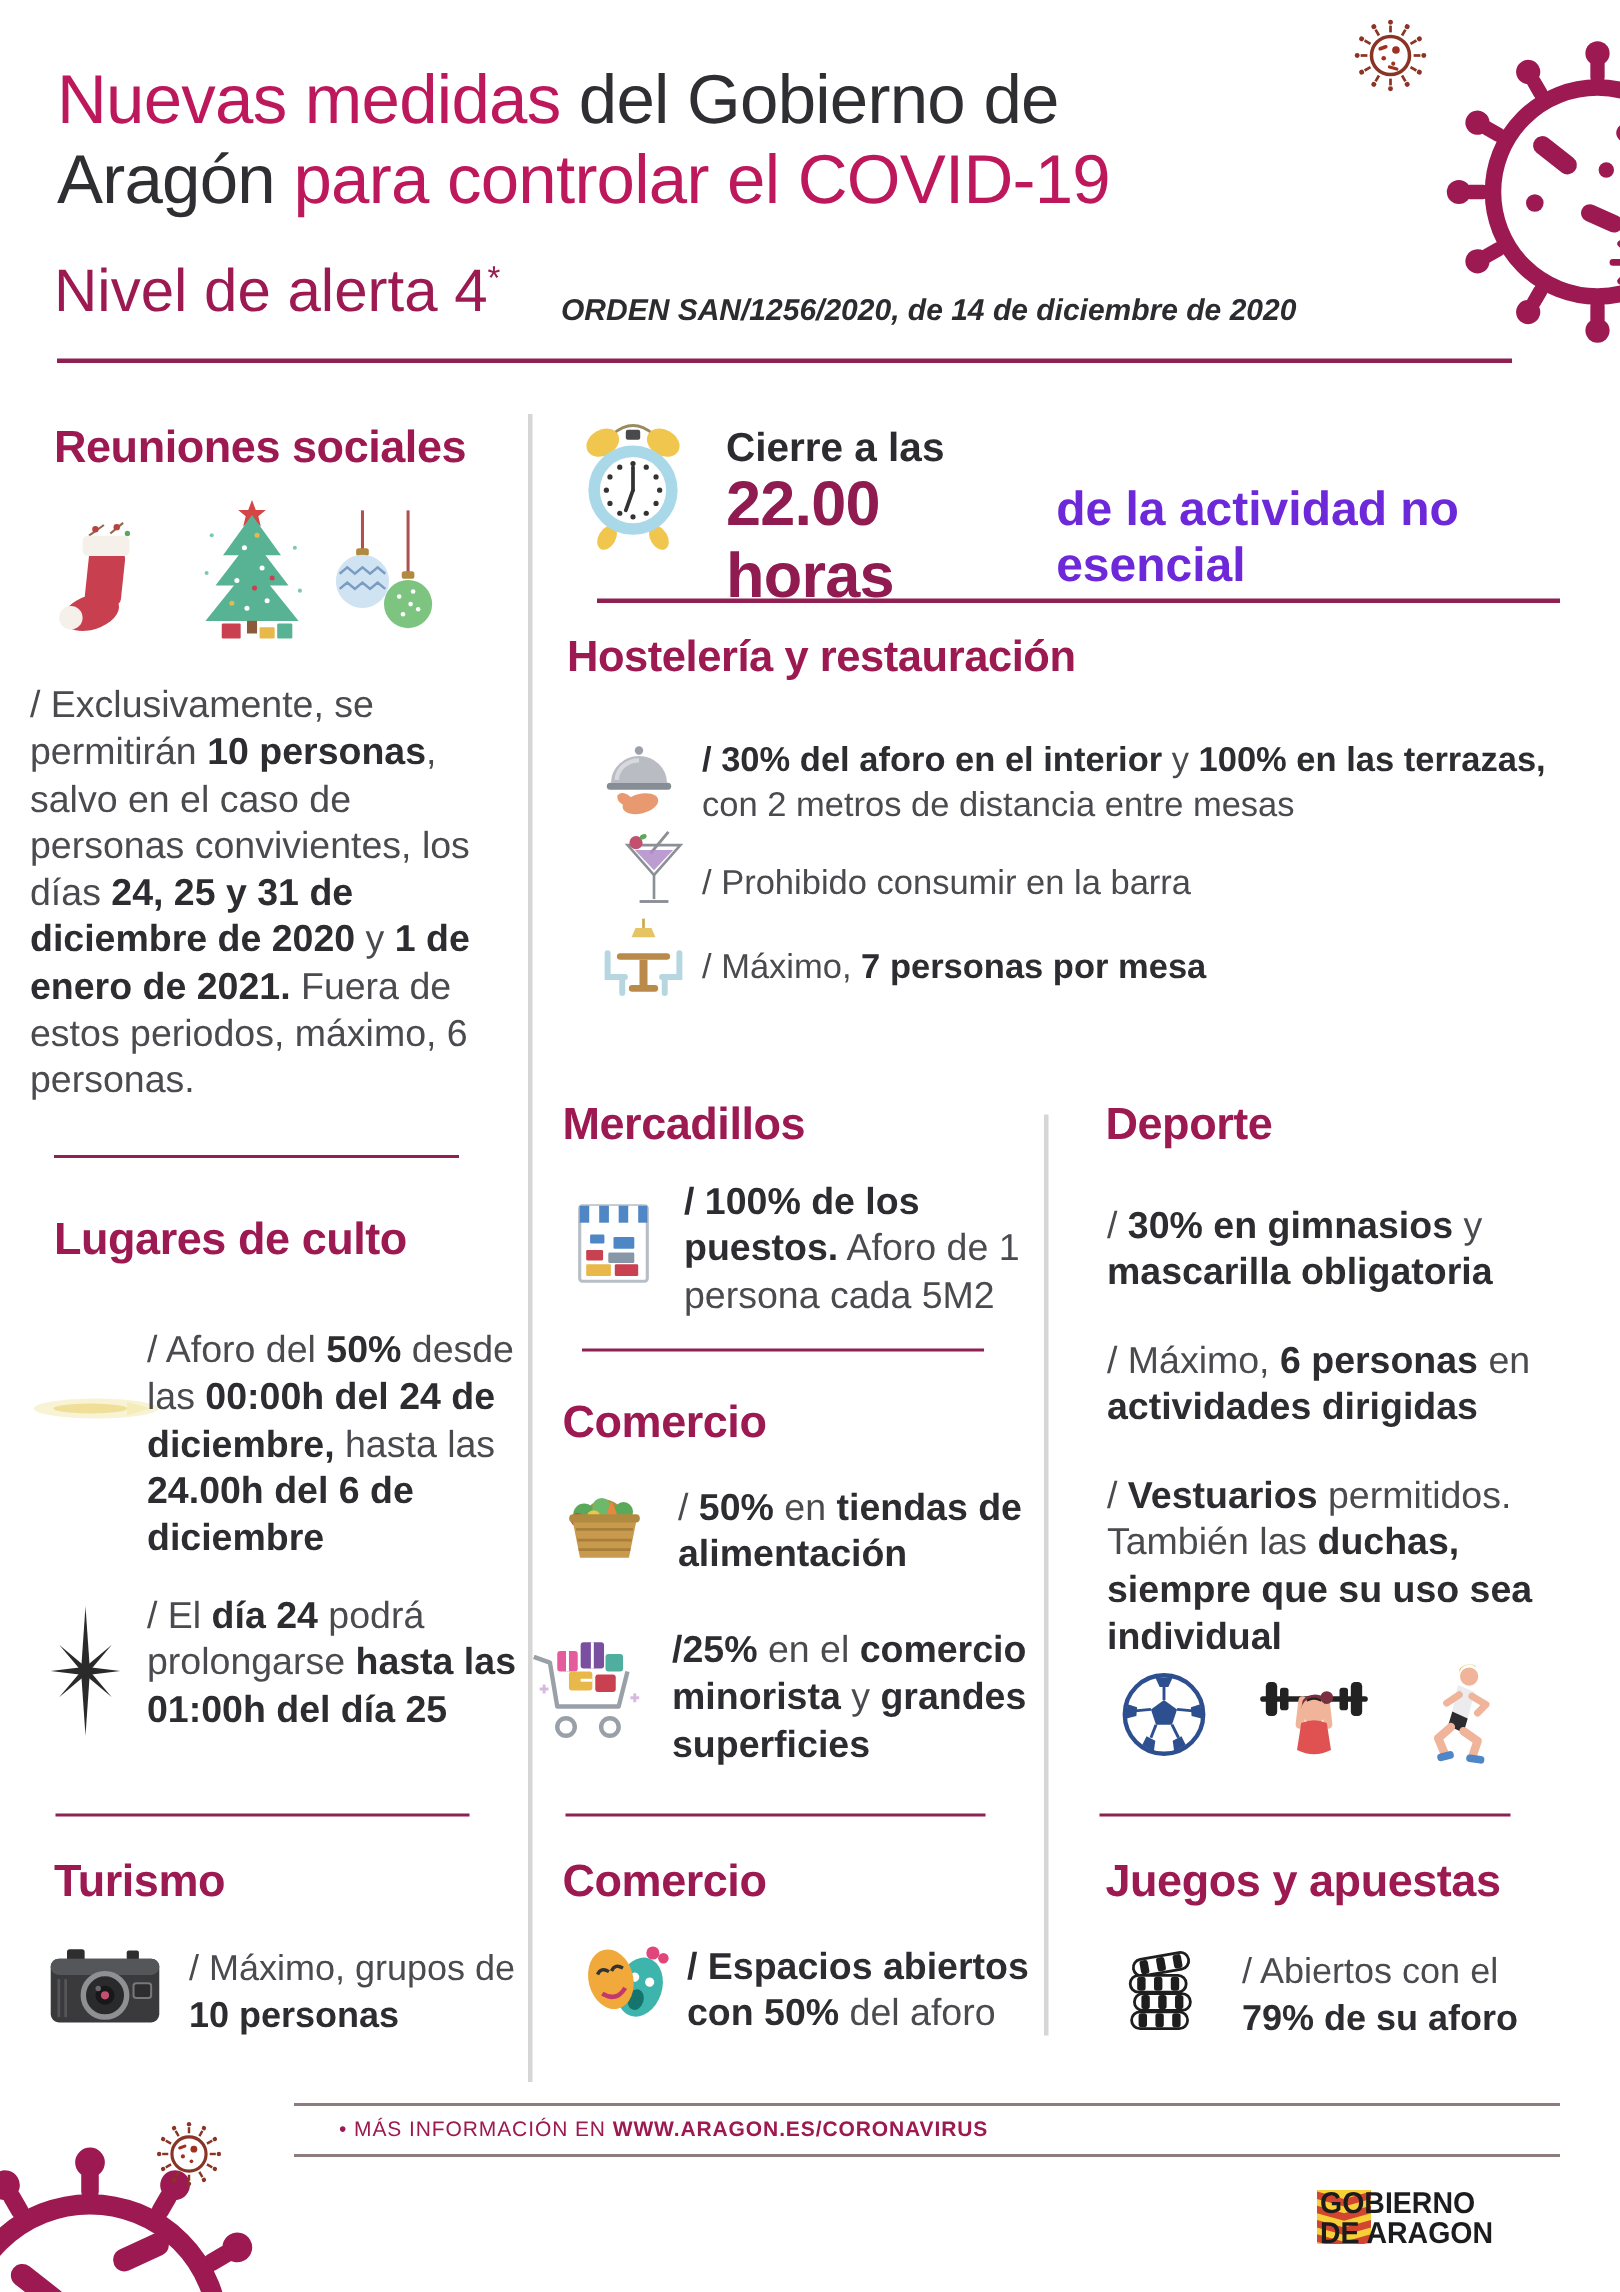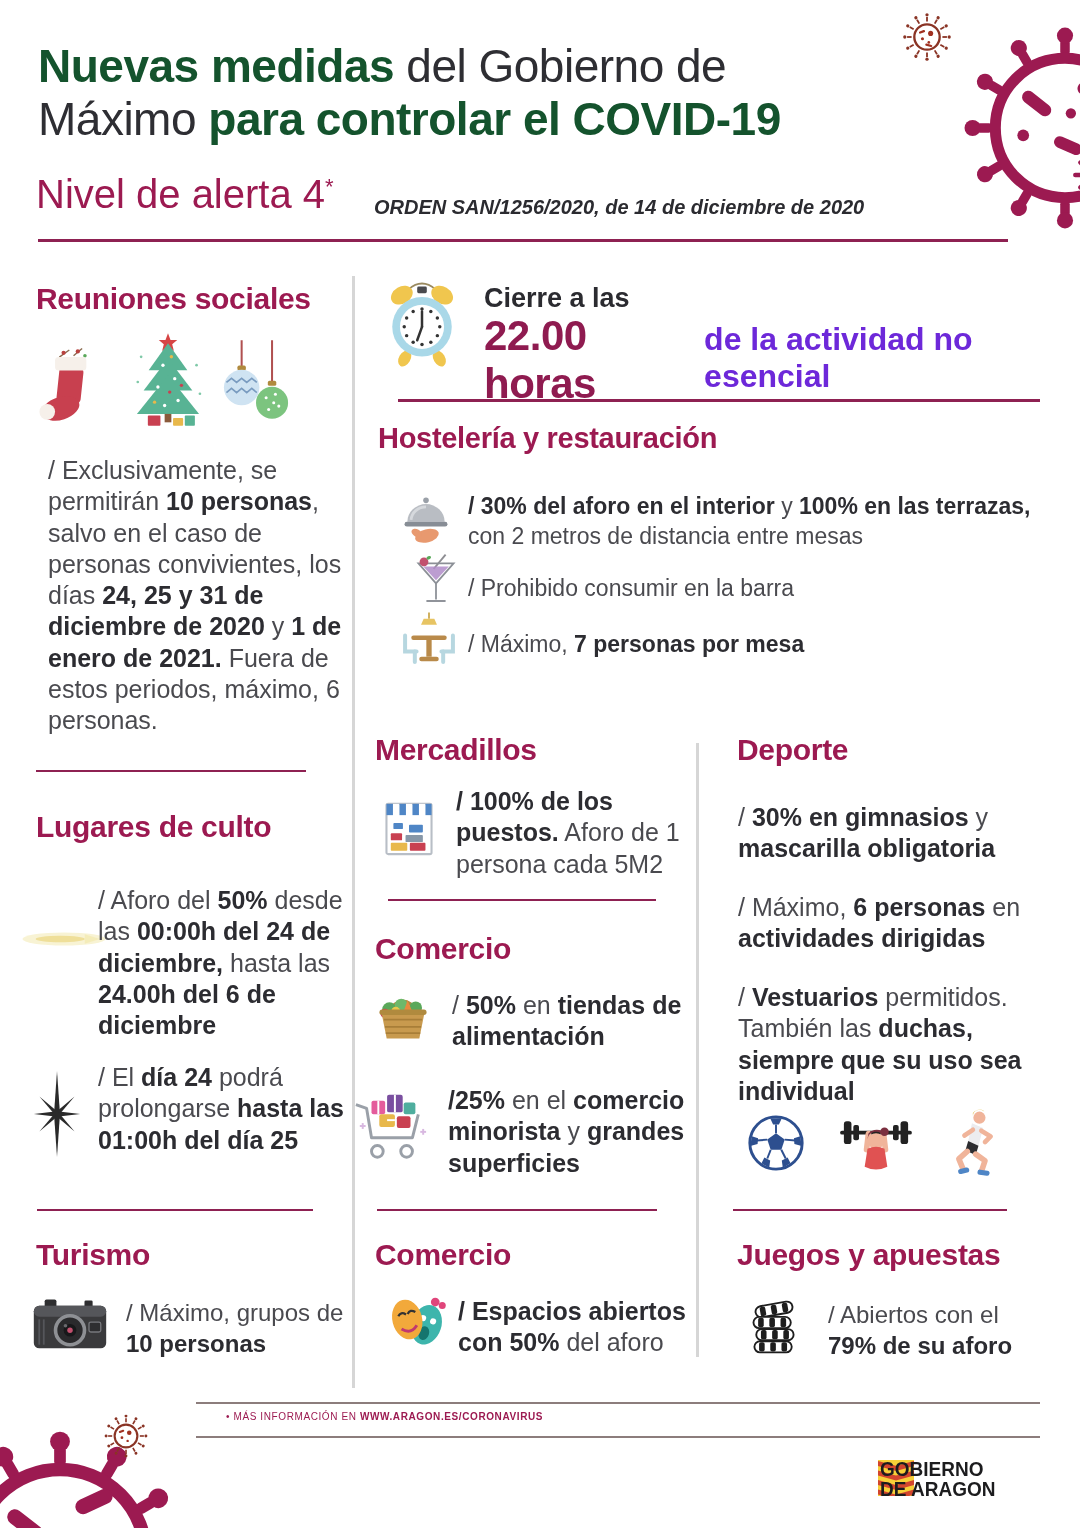--- a/index.html
+++ b/index.html
@@ -1,49 +1,49 @@
 <!DOCTYPE html>
 <html><head>
 <meta charset="utf-8">
 <style>
   html,body{margin:0;padding:0;background:#ffffff;}
   .page{position:relative;width:1080px;height:1528px;background:#fff;overflow:hidden;
         font-family:"Liberation Sans",sans-serif;color:#45454a;}
   .abs{position:absolute;}
   
   .h1line{font-size:46px;line-height:53px;font-weight:400;color:#2e2e33;letter-spacing:-0.5px;white-space:nowrap;}
-  .h1line .m{color:#14532d;font-weight:700;}
+  .h1line .m{color:#be185d;font-weight:400;}
   .alert{font-size:40px;font-weight:400;color:#9c1a51;letter-spacing:0;}
   .alert sup{font-size:22px;vertical-align:super;}
   .order{font-size:20px;font-style:italic;font-weight:700;color:#2b2b30;letter-spacing:0;}
   .sec{font-size:30px;font-weight:700;color:#9c1a51;margin:0;letter-spacing:-0.3px;white-space:nowrap;}
   .item{font-size:24px;line-height:1.28;color:#4a4a4f;}
   .item .b{font-weight:700;color:#2c2c31;}
   .t25{font-size:25px;line-height:1.25;}
   .t23{font-size:23px;line-height:1.3;}
   .clo1{font-size:27px;font-weight:700;color:#2b2b30;}
   .clo-time{font-size:42px;font-weight:700;color:#8f1b50;letter-spacing:-0.5px;}
   .clo-suffix{font-size:32px;font-weight:700;color:#6d28d9;}
   .hr{background:#8e2152;height:3px;}
   .hr2{background:#8e2152;height:2px;}
   .vline{background:#d6d6d6;width:3px;}
   .fline{background:#8c7d7c;height:2px;}
-  .finfo{font-size:10px;color:#9c1a51;letter-spacing:0.6px;white-space:nowrap;}
+  .finfo{font-size:14px;color:#9c1a51;letter-spacing:0.6px;white-space:nowrap;}
   .finfo .b{font-weight:700;}
   .govtext{font-size:20px;line-height:20px;font-weight:700;color:#1c1c1e;letter-spacing:0;
            transform:scaleX(0.95);transform-origin:left top;white-space:nowrap;}
   .baseline-row{display:flex;align-items:baseline;gap:10px;}
 </style>
 </head>
 <body>
 
 <div class="page">
 
   <div class="abs h1line" style="left:38px;top:40px;"><span class="m">Nuevas medidas</span><span> del Gobierno de</span></div>
-  <div class="abs h1line" style="left:38px;top:93px;"><span>Máximo </span><span class="m">para controlar el COVID-19</span></div>
+  <div class="abs h1line" style="left:38px;top:93px;"><span>Aragón </span><span class="m">para controlar el COVID-19</span></div>
 
   <div class="abs alert" style="left:36px;top:172px;">
     <span>Nivel de alerta 4</span><sup>*</sup>
   </div>
   <div class="abs order" style="left:374px;top:196px;">ORDEN SAN/1256/2020, de 14 de diciembre de 2020</div>
 
   <div class="abs hr" style="left:38px;top:239px;width:970px;"></div>
 
   <span class="abs" style="left:898px;top:8px;">
     <svg viewBox="0 0 64 64" width="58" height="58">
@@ -188,21 +188,21 @@
       <g fill="#ffffff">
           <circle cx="57" cy="70" r="1.8"></circle>
           <circle cx="68" cy="66" r="1.8"></circle>
           <circle cx="72" cy="80" r="1.8"></circle>
           <circle cx="60" cy="84" r="1.8"></circle>
           <circle cx="66" cy="76" r="1.8"></circle>
         </g>
     </svg>
   </span>
 
-  <div class="abs item t25" style="left:48px;top:455px;width:308px;"><span>/ Exclusivamente, se permitirán </span><span class="b">10 personas</span><span>, salvo en el caso de personas convivientes, los días </span><span class="b">24, 25 y 31 de diciembre de 2020</span><span> y </span><span class="b">1 de enero de 2021.</span><span> Fuera de estos periodos, máximo, 6 personas.</span></div>
+  <div class="abs item t25" style="left:20px;top:455px;width:308px;"><span>/ Exclusivamente, se permitirán </span><span class="b">10 personas</span><span>, salvo en el caso de personas convivientes, los días </span><span class="b">24, 25 y 31 de diciembre de 2020</span><span> y </span><span class="b">1 de enero de 2021.</span><span> Fuera de estos periodos, máximo, 6 personas.</span></div>
 
   <div class="abs hr2" style="left:36px;top:770px;width:270px;"></div>
 
   <h2 class="abs sec" style="left:36px;top:810px;">Lugares de culto</h2>
 
   <span class="abs" style="left:18px;top:922px;">
     <svg viewBox="0 0 96 36" width="92" height="34">
       <ellipse cx="48" cy="18" rx="44" ry="7" fill="#f3e9b0" opacity="0.55"></ellipse>
       <ellipse cx="44" cy="18" rx="26" ry="3.5" fill="#ecd98a" opacity="0.8"></ellipse>
       <polygon points="86,18 70,13 70,23" fill="#f3e9b0" opacity="0.75"></polygon>

